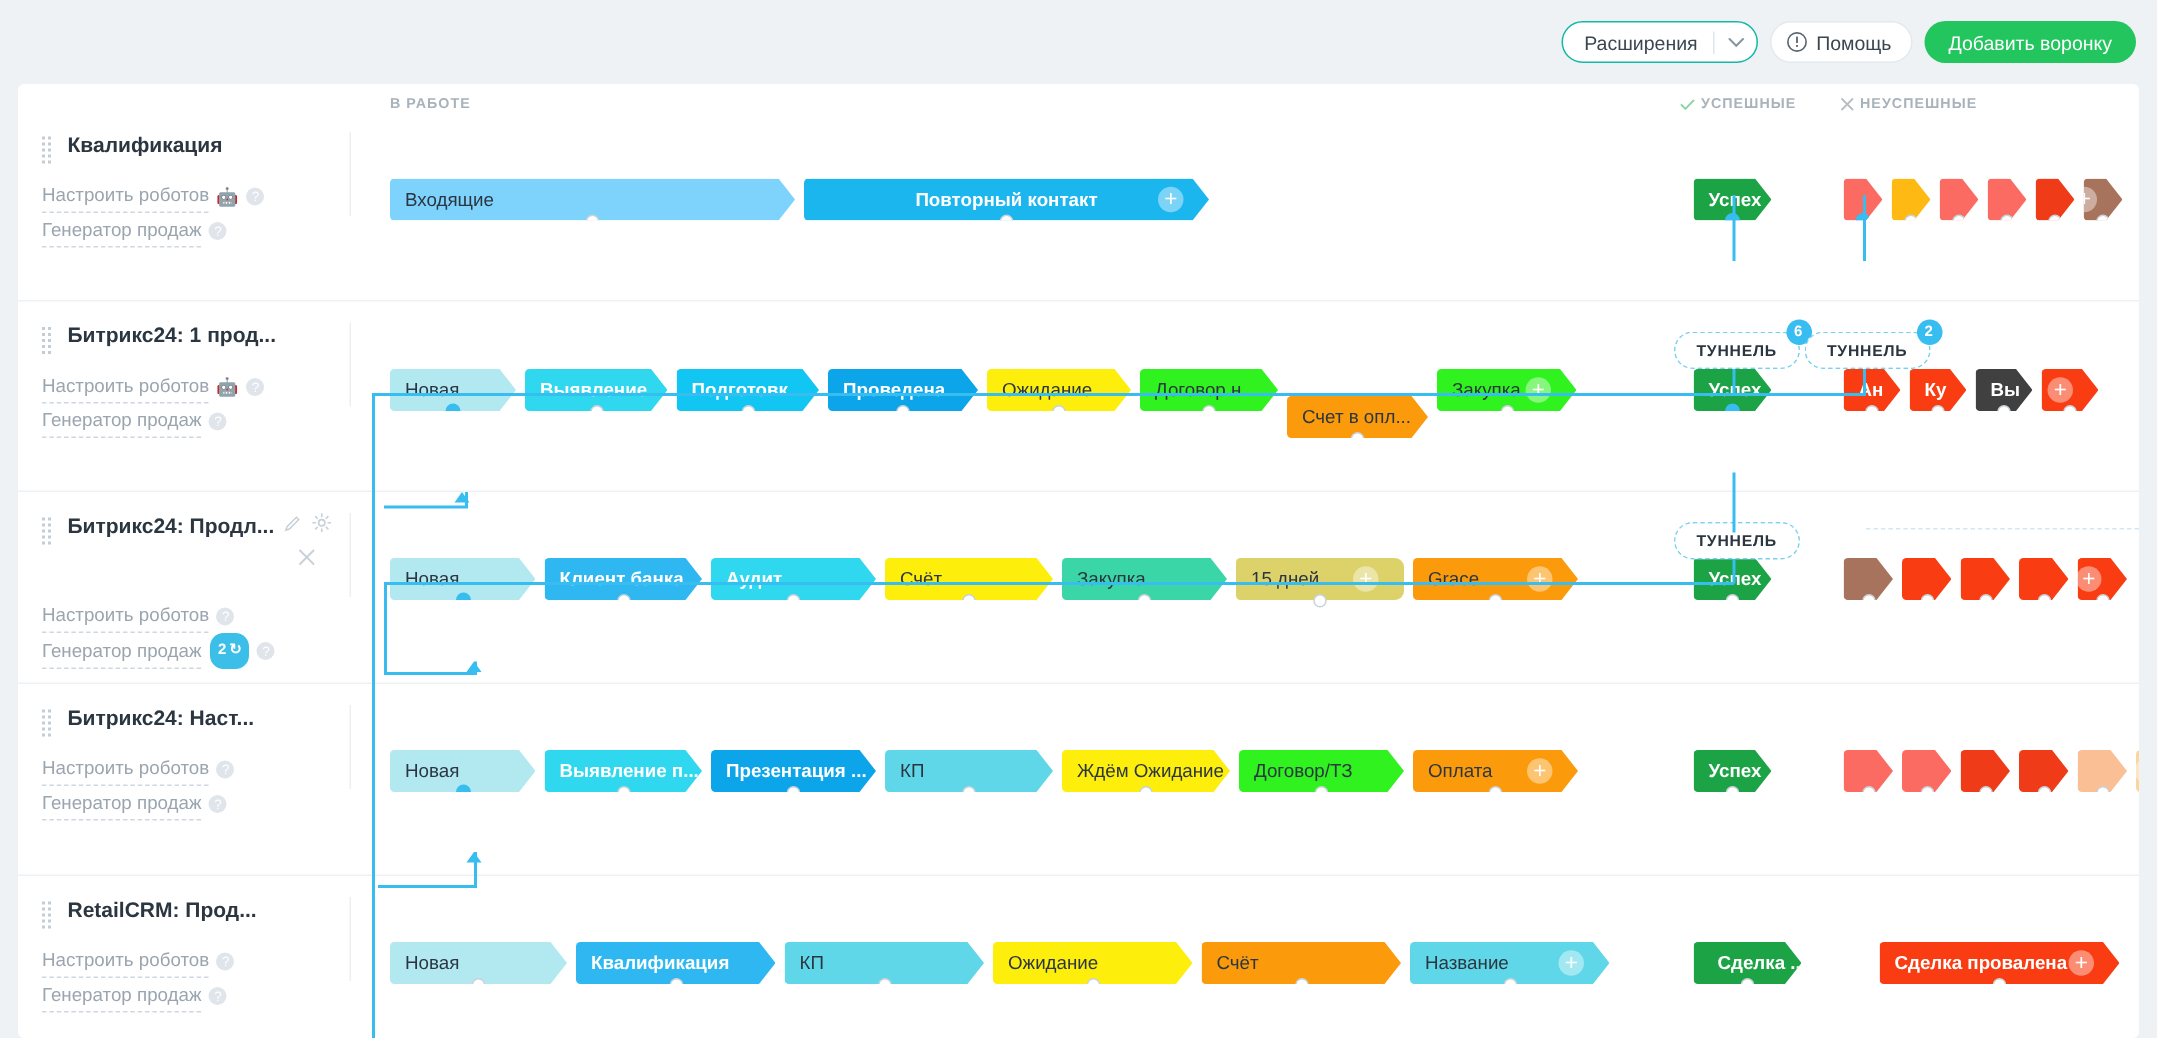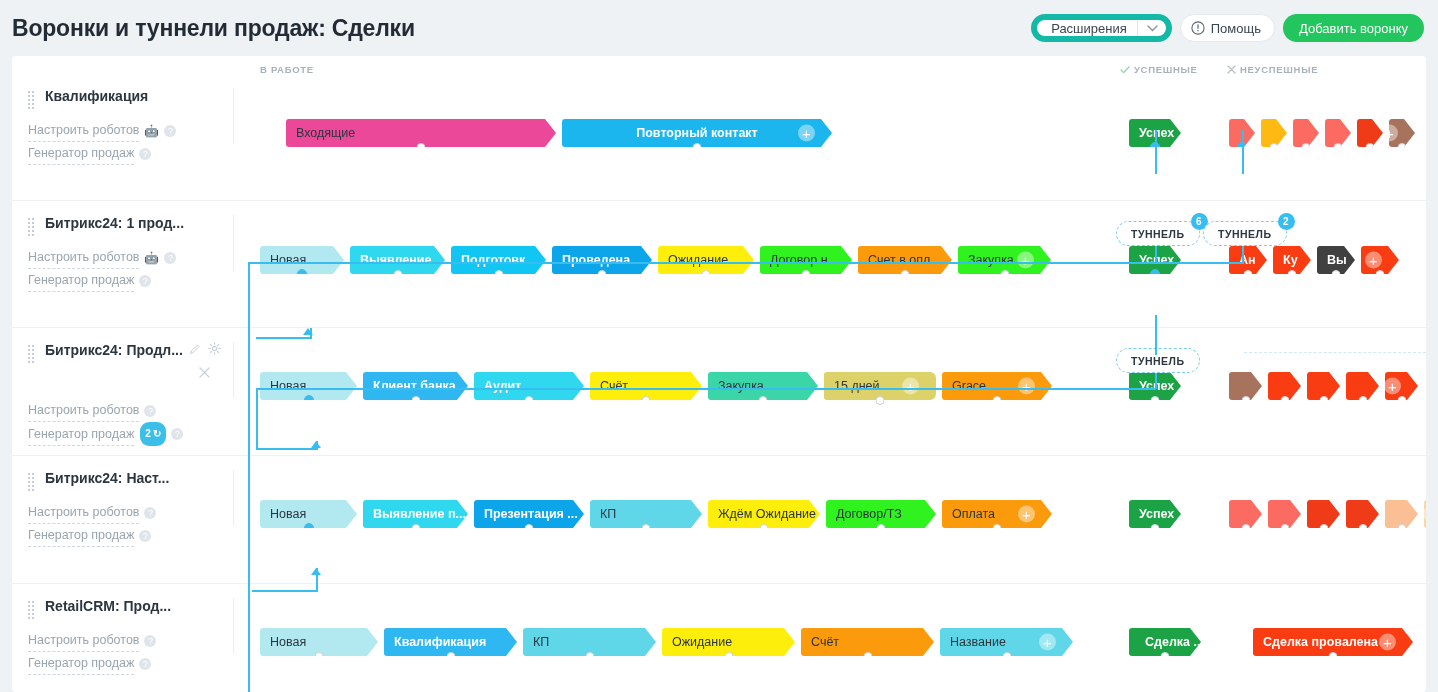--- a/index.html
+++ b/index.html
@@ -17,21 +17,21 @@
     background: #eef2f5;
   }
   .page-title {
     font-size: 23px; font-weight: 700; color: #232c35; letter-spacing: -0.2px;
   }
   .topbar-right { margin-left: auto; display: flex; align-items: center; gap: 8px; }
 
   .ext-select {
     display: flex; align-items: center; height: 28px;
     background: #fff; border-radius: 14px; padding: 0 4px 0 14px;
-    font-size: 13px; color: #3a4652; border: 6px solid #14b8a6;
+    font-size: 13px; color: #3a4652; border: 1px solid #14b8a6;
   }
   .ext-select .divider {
     width: 1px; height: 15px; background: #dfe5ea; margin: 0 6px 0 10px;
   }
   .chev { width: 18px; height: 18px; display: flex; align-items: center; justify-content: center; }
   .chev svg { display: block; }
 
   .help-btn {
     display: flex; align-items: center; gap: 6px; height: 28px;
     background: #fff; border-radius: 14px; padding: 0 13px 0 10px;
@@ -154,21 +154,20 @@
   .arrow-up {
     position: absolute; width: 0; height: 0;
     border-left: 5px solid transparent; border-right: 5px solid transparent;
     border-bottom: 7px solid #37bdf0;
   }
 </style>
 </head>
 <body>
 
 <div class="topbar">
-  <div class="page-title">Воронки и туннели продаж: Сделки</div>
   <div class="topbar-right">
 
     <div class="ext-select">
       <span>Расширения</span>
       <span class="divider"></span>
       <span class="chev">
         <svg width="11" height="7" viewBox="0 0 11 7">
             <path d="M1 1l4.5 4.5L10 1" stroke="#8b96a1" stroke-width="1.4" fill="none" stroke-linecap="round"></path>
           </svg>
       </span>
@@ -227,21 +226,21 @@
               <span class="qm">?</span>
             </div>
             <div class="meta-link">
               <span class="txt">Генератор продаж</span>
               <span class="qm">?</span>
             </div>
           </div>
           <div class="meta-divider"></div>
         </div>
         <div class="stage-group" style="left: 248px; top: 45px;">
-          <div class="stage dark-txt" style="background: #ec4899; width: 270px; margin-left: 26px;">
+          <div class="stage dark-txt" style="background: #7dd3fc; width: 270px;">
             <span>Входящие</span>
             <span class="knob"></span>
           </div>
           <div class="stage" style="background: rgb(28, 182, 239); width: 270px; justify-content: center;">
             <span>Повторный контакт</span>
             <span class="plus">+</span>
             <span class="knob"></span>
           </div>
         </div>
         <div class="stage-group succ-stage" style="left: 1117px; top: 45px;">
@@ -321,21 +320,21 @@
             <span class="knob"></span>
           </div>
           <div class="stage dark-txt" style="background: rgb(253, 238, 11); width: 96px;">
             <span>Ожидание ...</span>
             <span class="knob"></span>
           </div>
           <div class="stage dark-txt" style="background: rgb(47, 242, 30); width: 92px;">
             <span>Договор н...</span>
             <span class="knob"></span>
           </div>
-          <div class="stage dark-txt" style="background: rgb(251, 155, 11); width: 94px;">
+          <div class="stage dark-txt" style="background: rgb(251, 155, 11); width: 94px; margin-top: 18px;">
             <span>Счет в опл...</span>
             <span class="knob"></span>
           </div>
           <div class="stage dark-txt" style="background: rgb(47, 242, 30); width: 93px;">
             <span>Закупка</span>
             <span class="plus">+</span>
             <span class="knob"></span>
           </div>
         </div>
         <div class="stage-group succ-stage" style="left: 1117px; top: 45px;">

